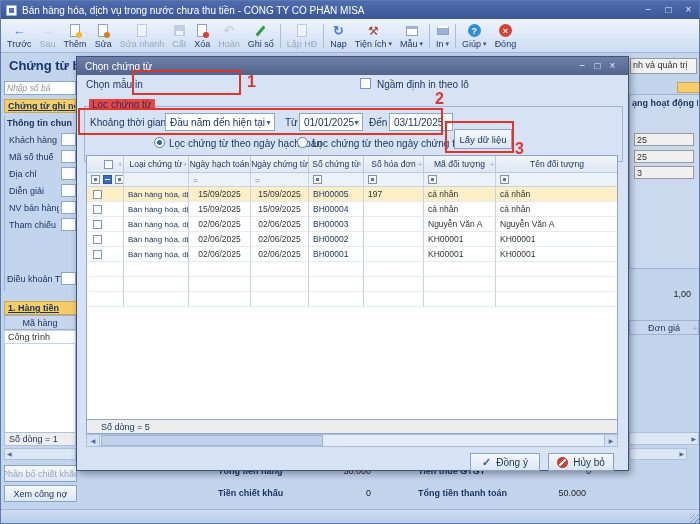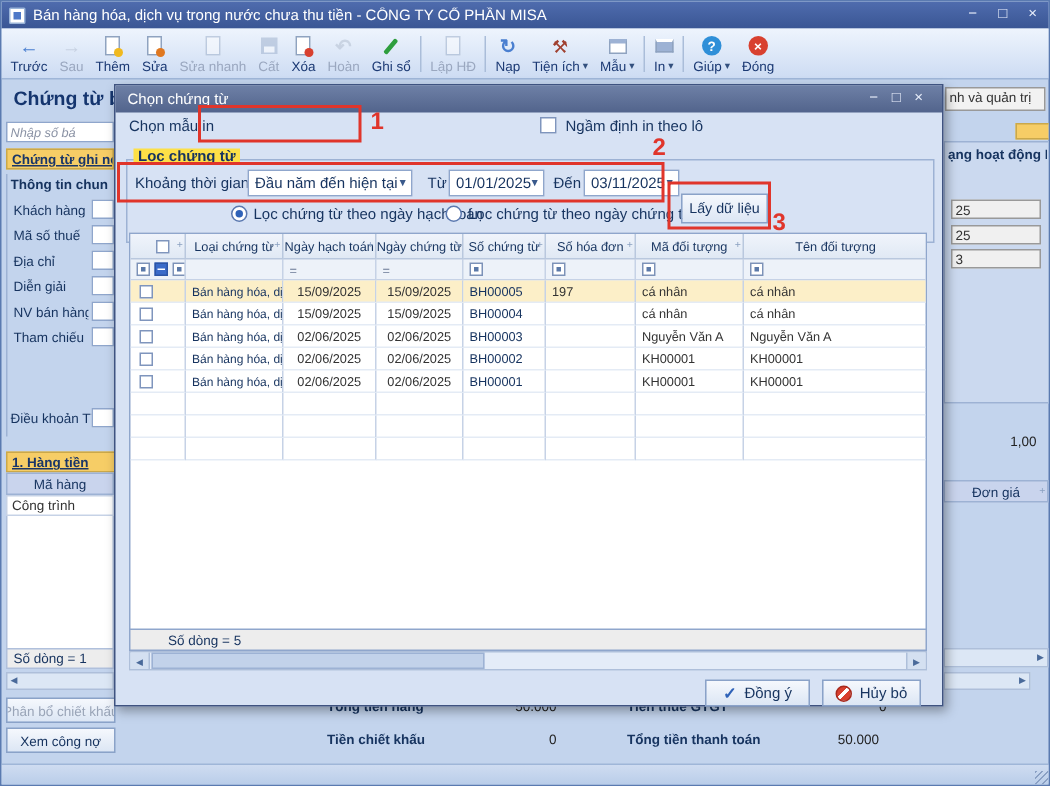--- a/index.html
+++ b/index.html
@@ -66,21 +66,21 @@
   .dlg-tb{position:absolute;left:0;top:0;width:100%;height:18px;background:linear-gradient(#6e80a6,#52648c);
     display:flex;align-items:center;color:#fff;font-size:10px;padding:0 8px}
   .dlg-tb .t{flex:1;white-space:nowrap;overflow:hidden}
   .combo{background:#fff;border:1px solid #8fa6cc;display:flex;align-items:center;font-size:10px;
     color:#16335f;padding:0 4px;position:absolute;white-space:nowrap;overflow:hidden}
   .combo .ca{position:absolute;right:2px;font-size:7px;color:#3a5a8c}
   .chk{width:11px;height:11px;background:#fff;border:1px solid #7f95bd;position:absolute}
   .radio{width:11px;height:11px;border-radius:50%;border:1px solid #5b79b0;background:#fff;position:absolute}
   .radio.sel::after{content:"";position:absolute;left:2px;top:2px;width:5px;height:5px;border-radius:50%;background:#2f62b8}
   .grp{position:absolute;border:1px solid #9db2d4}
-  .grp-lb{position:absolute;font-size:10px;font-weight:bold;color:#16335f;background:#fde047;padding:0 3px;white-space:nowrap}
+  .grp-lb{position:absolute;font-size:10px;font-weight:normal;color:#16335f;background:#ef4444;padding:0 3px;white-space:nowrap}
   .dlbl{position:absolute;font-size:10px;color:#16335f;white-space:nowrap}
   
   .grid{position:absolute;left:9px;top:98px;width:532px;height:265px;background:#fff;border:1px solid #8fa6cc;overflow:hidden}
   .grow{display:flex;height:15px}
   .ghead{height:17px;background:linear-gradient(#f0f4fb,#dfe8f4)}
   .gfilter{height:14px;background:#edf2f9}
   .cc{border-right:1px solid #c6d2e6;border-bottom:1px solid #e4ebf5;height:100%;display:flex;align-items:center;
     font-size:8.5px;color:#333;overflow:hidden;position:relative;flex:none;white-space:nowrap}
   .ghead .cc{justify-content:center;color:#16335f;border-right:1px solid #b9c8de;border-bottom:1px solid #b9c8de}
   .gfilter .cc{border-bottom:1px solid #c6d2e6;padding-left:4px;gap:3px}
@@ -90,21 +90,21 @@
   .navyc{color:#16335f}
   .cen{justify-content:center}
   .pl{padding-left:4px}
   .pin{position:absolute;right:1px;top:50%;transform:translateY(-50%);font-size:7px;color:#8aa0c0}
   .fsq{width:9px;height:9px;border:1px solid #7c92b8;background:#fff;position:relative;flex:none}
   .fsq::after{content:"";position:absolute;left:2px;top:2px;width:3px;height:3px;background:#5b79a8}
   .fsq.blue{background:#3a6bc9;border-color:#2c55a5}
   .fsq.blue::after{background:#fff;width:5px;height:1px;left:1px;top:3px}
   .gchk{width:9px;height:9px;background:#fff;border:1px solid #7f95bd;margin-left:6px;flex:none}
   .gfoot{position:absolute;left:9px;top:363px;width:532px;height:14px;background:#ededed;
-    border:1px solid #8fa6cc;border-top:none;font-size:9px;color:#16335f;display:flex;align-items:center;padding-left:25px}
+    border:1px solid #8fa6cc;border-top:none;font-size:9px;color:#16335f;display:flex;align-items:center;padding-left:14px}
   .hscroll{position:absolute;left:9px;top:377px;width:532px;height:13px;background:#e4ecf8;
     border:1px solid #aebfda}
   .hscroll .arl{position:absolute;left:0;top:0;width:13px;height:11px;display:flex;align-items:center;justify-content:center;font-size:6px;color:#4a6a9a;border-right:1px solid #aebfda;background:#d4e0f1}
   .hscroll .arr{position:absolute;right:0;top:0;width:13px;height:11px;display:flex;align-items:center;justify-content:center;font-size:6px;color:#4a6a9a;border-left:1px solid #aebfda;background:#d4e0f1}
   .hscroll .thumb{position:absolute;left:14px;top:0;width:222px;height:11px;background:#c2d2ea;border:1px solid #9db2d4}
   .dbtn{position:absolute;background:linear-gradient(#f5f8fd,#dce6f4);border:1px solid #8aa2c8;font-size:10px;
     color:#16335f;display:flex;align-items:center;justify-content:center;gap:5px}
   .okck{color:#2f62b8;font-weight:bold;font-size:11px}
   .noent{width:11px;height:11px;border-radius:50%;border:1px solid #a8291c;flex:none;
     background:linear-gradient(135deg,#d8402f 40%,#fff 40% 58%,#d8402f 58%)}

